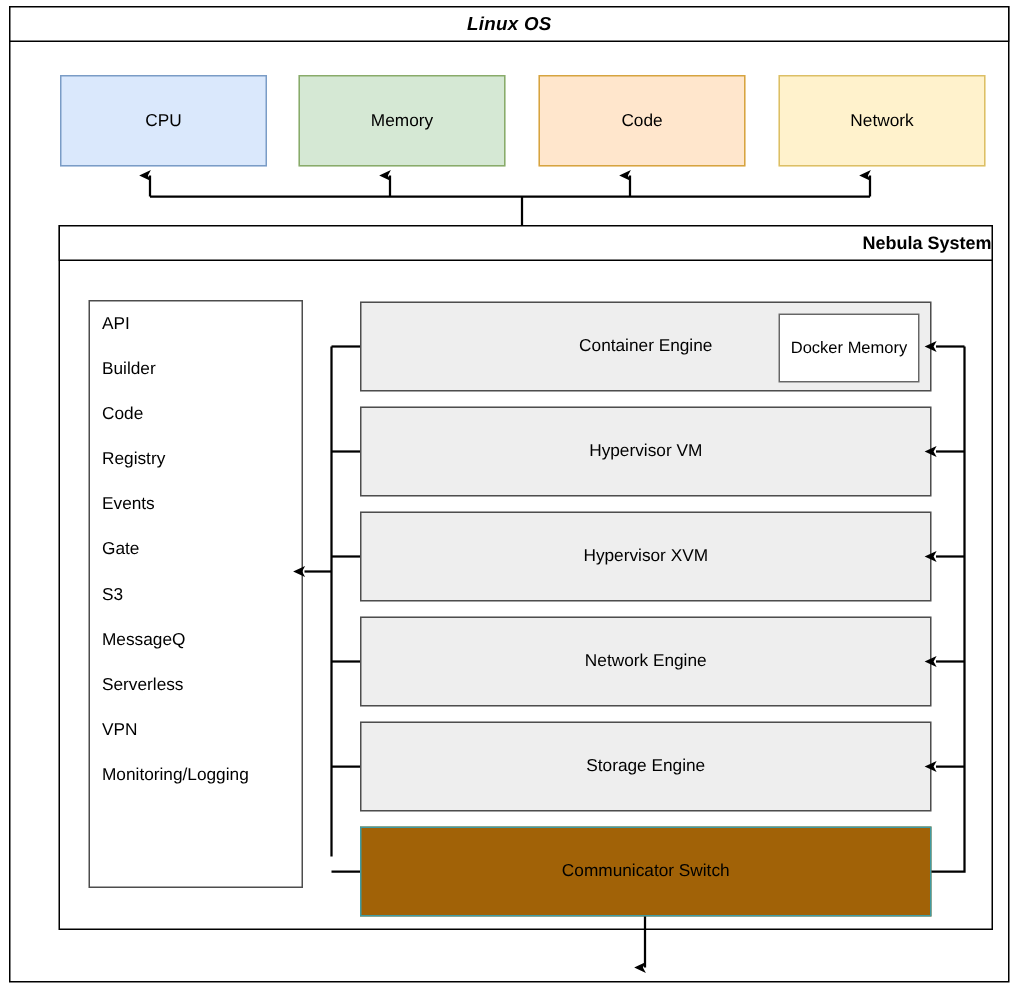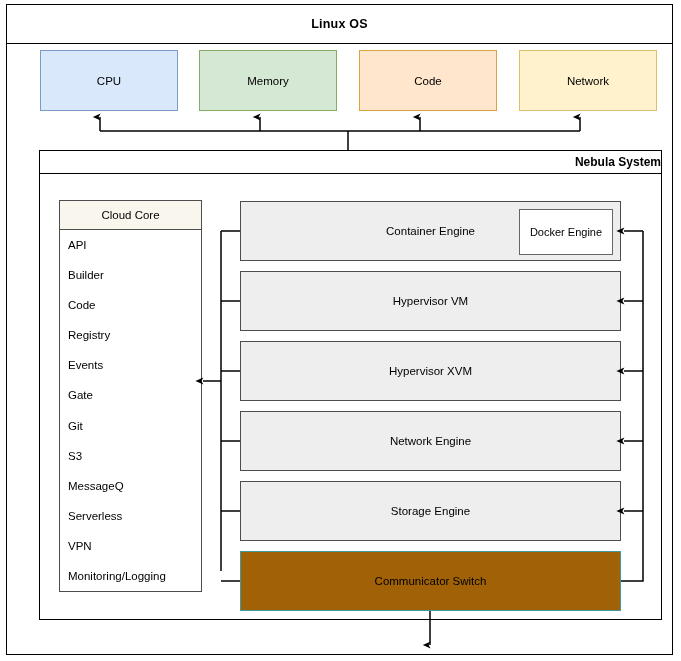--- a/index.html
+++ b/index.html
@@ -29,27 +29,28 @@
     height: 651px;
     border: 1.3px solid #000000;
     box-sizing: border-box;
     background: #ffffff;
   }
   .os-title-bar {
     position: absolute;
     left: 6px;
     top: 4px;
     width: 667px;
-    height: 40px;
+    height: 24px;
     border: 1.3px solid #000000;
     box-sizing: border-box;
     background: #ffffff;
     display: flex;
     align-items: center;
     justify-content: center;
+    font-style: italic;
   }
   .os-title-bar span {
     font-size: 12.5px;
     font-weight: bold;
     color: #000000;
     letter-spacing: .2px;
   }
 
   
   .resource {
@@ -209,43 +210,39 @@
   <div class="resource res-network">
     <span>Network</span>
   </div>
 
   <div class="nebula"></div>
   <div class="nebula-title-bar">
     <span>Nebula System</span>
   </div>
 
   <div class="cloud-core">
-    <div class="cloud-core-header">
-      <span>Cloud Core</span>
-    </div>
     <ul class="cloud-core-list">
       <li>API</li>
       <li>Builder</li>
       <li>Code</li>
       <li>Registry</li>
       <li>Events</li>
       <li>Gate</li>
-      <li>Git</li>
       <li>S3</li>
       <li>MessageQ</li>
       <li>Serverless</li>
       <li>VPN</li>
       <li>Monitoring/Logging</li>
     </ul>
   </div>
 
   <div class="engine eng-0">
     <span>Container Engine</span>
     <div class="docker-box">
-      <span>Docker Engine</span>
+      <span>Docker Memory</span>
     </div>
   </div>
   <div class="engine eng-1">
     <span>Hypervisor VM</span>
   </div>
   <div class="engine eng-2">
     <span>Hypervisor XVM</span>
   </div>
   <div class="engine eng-3">
     <span>Network Engine</span>

